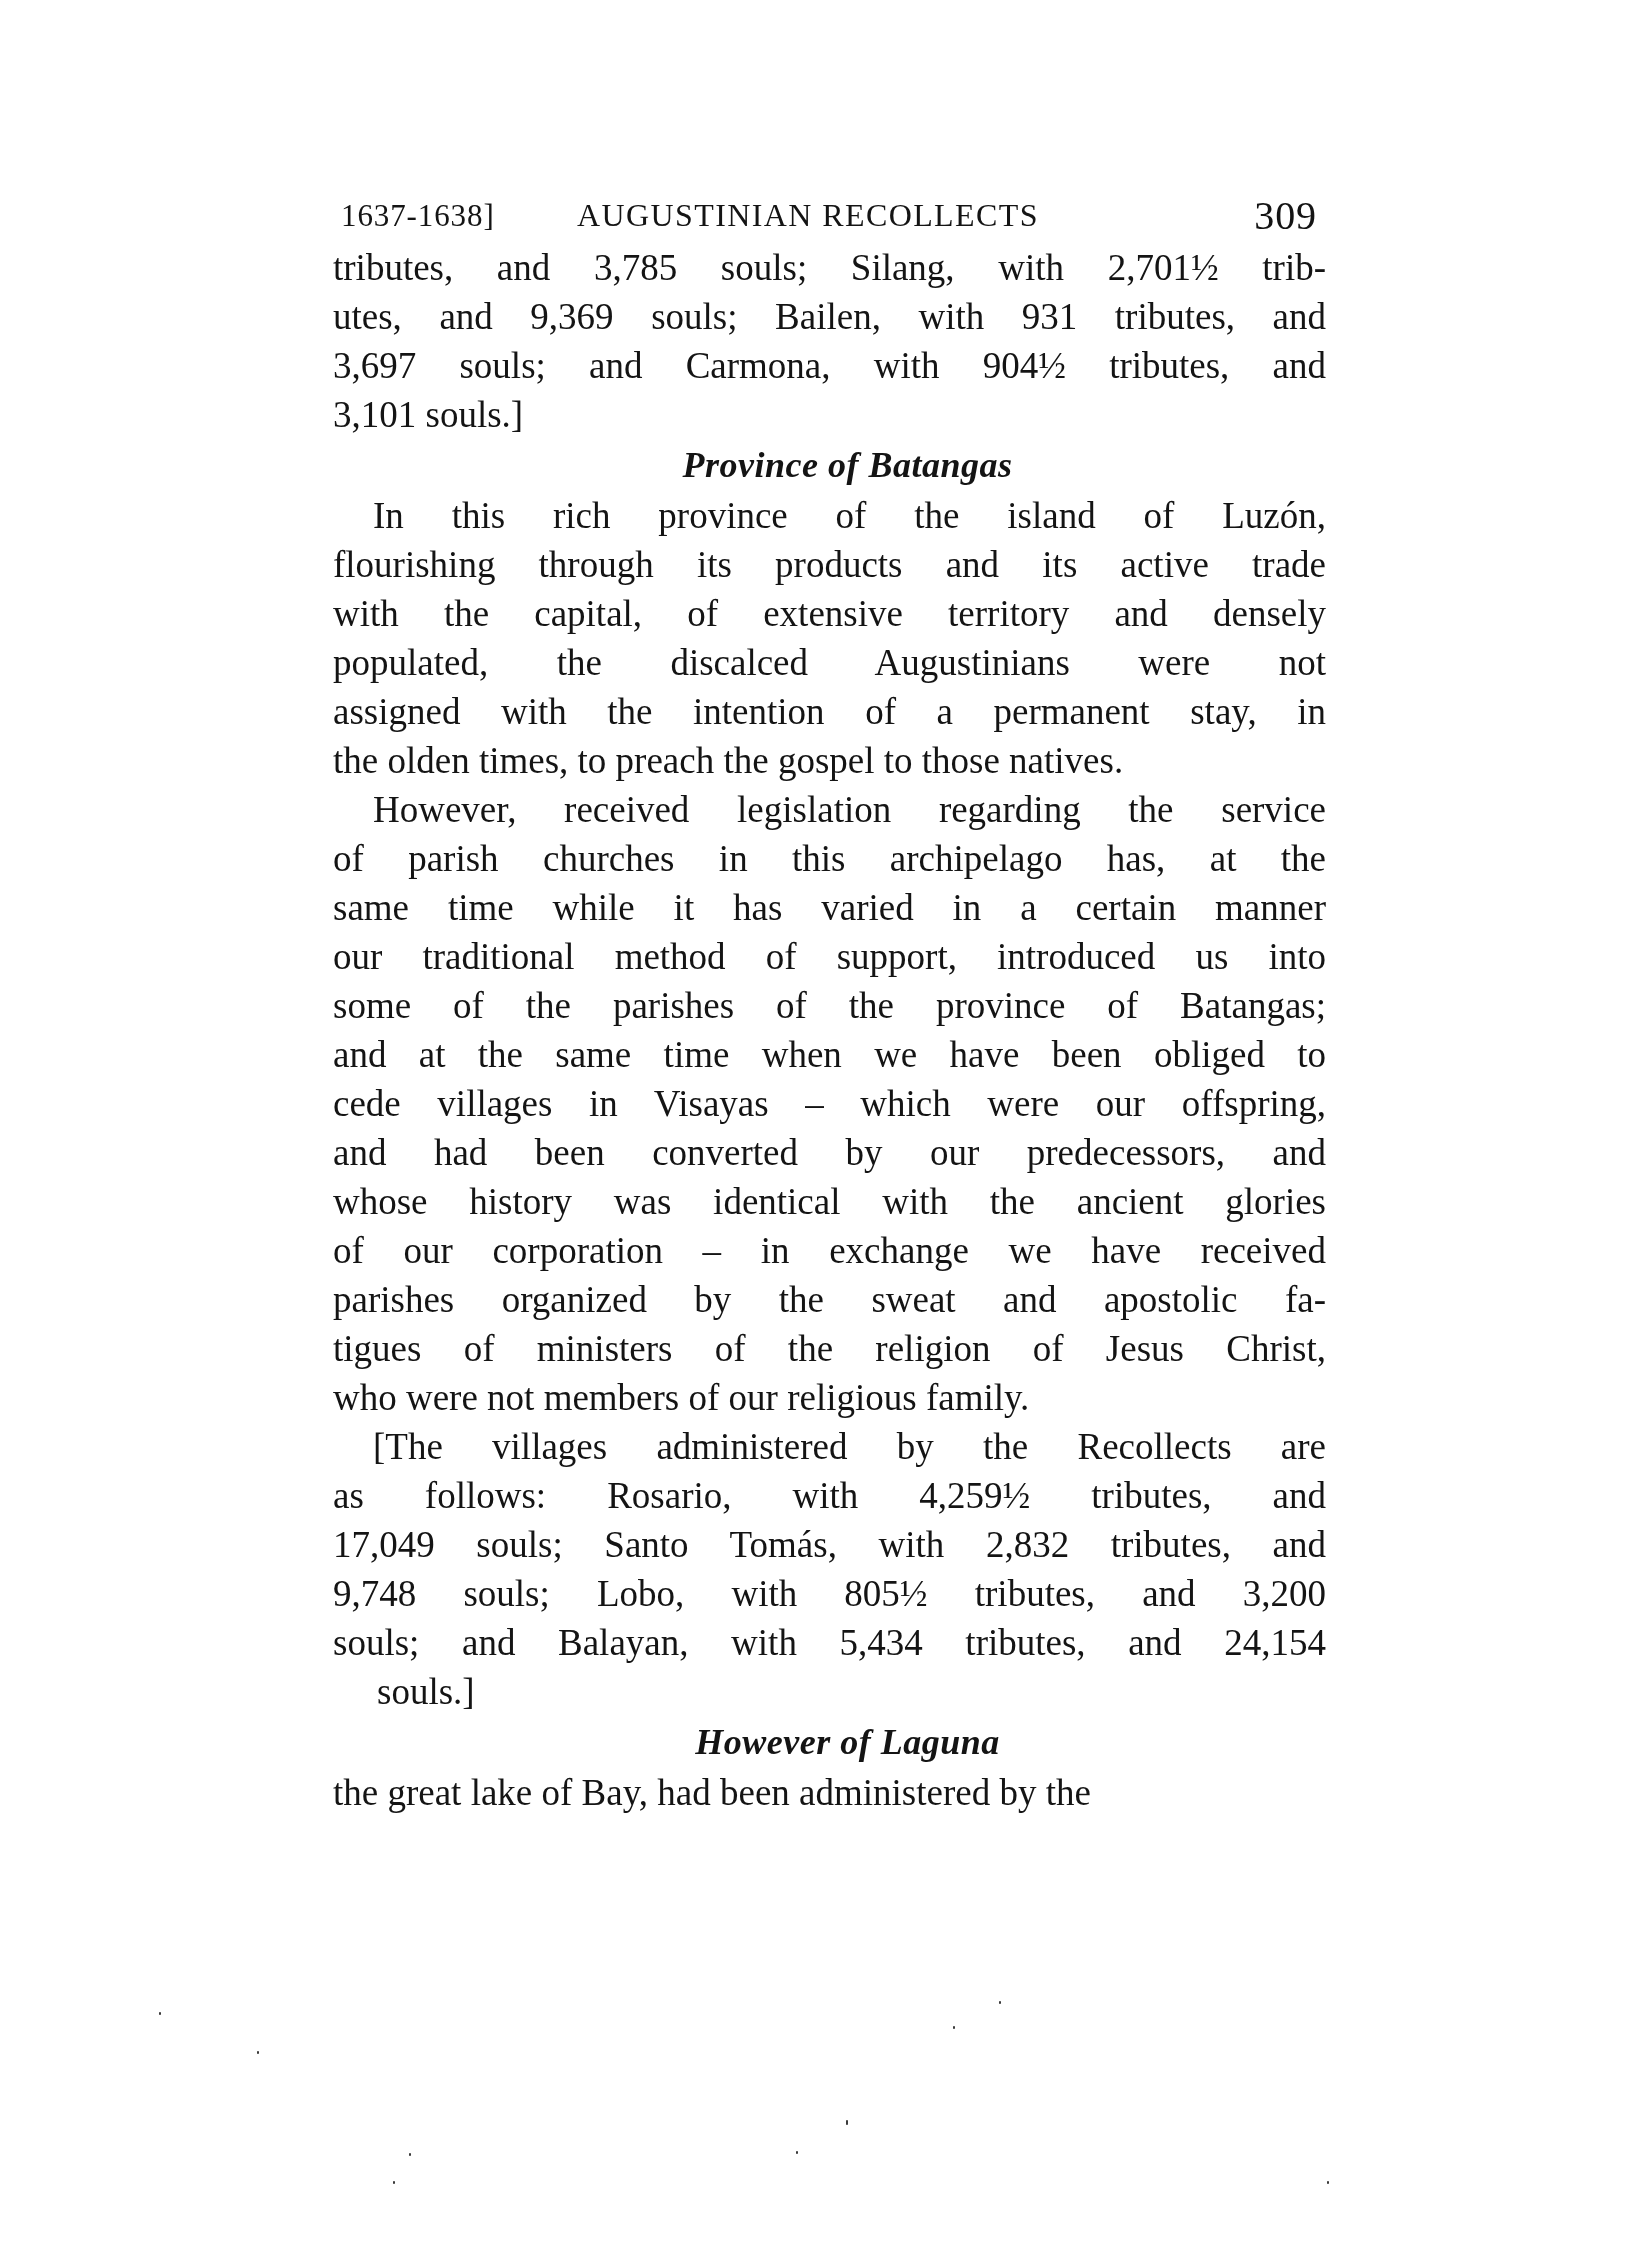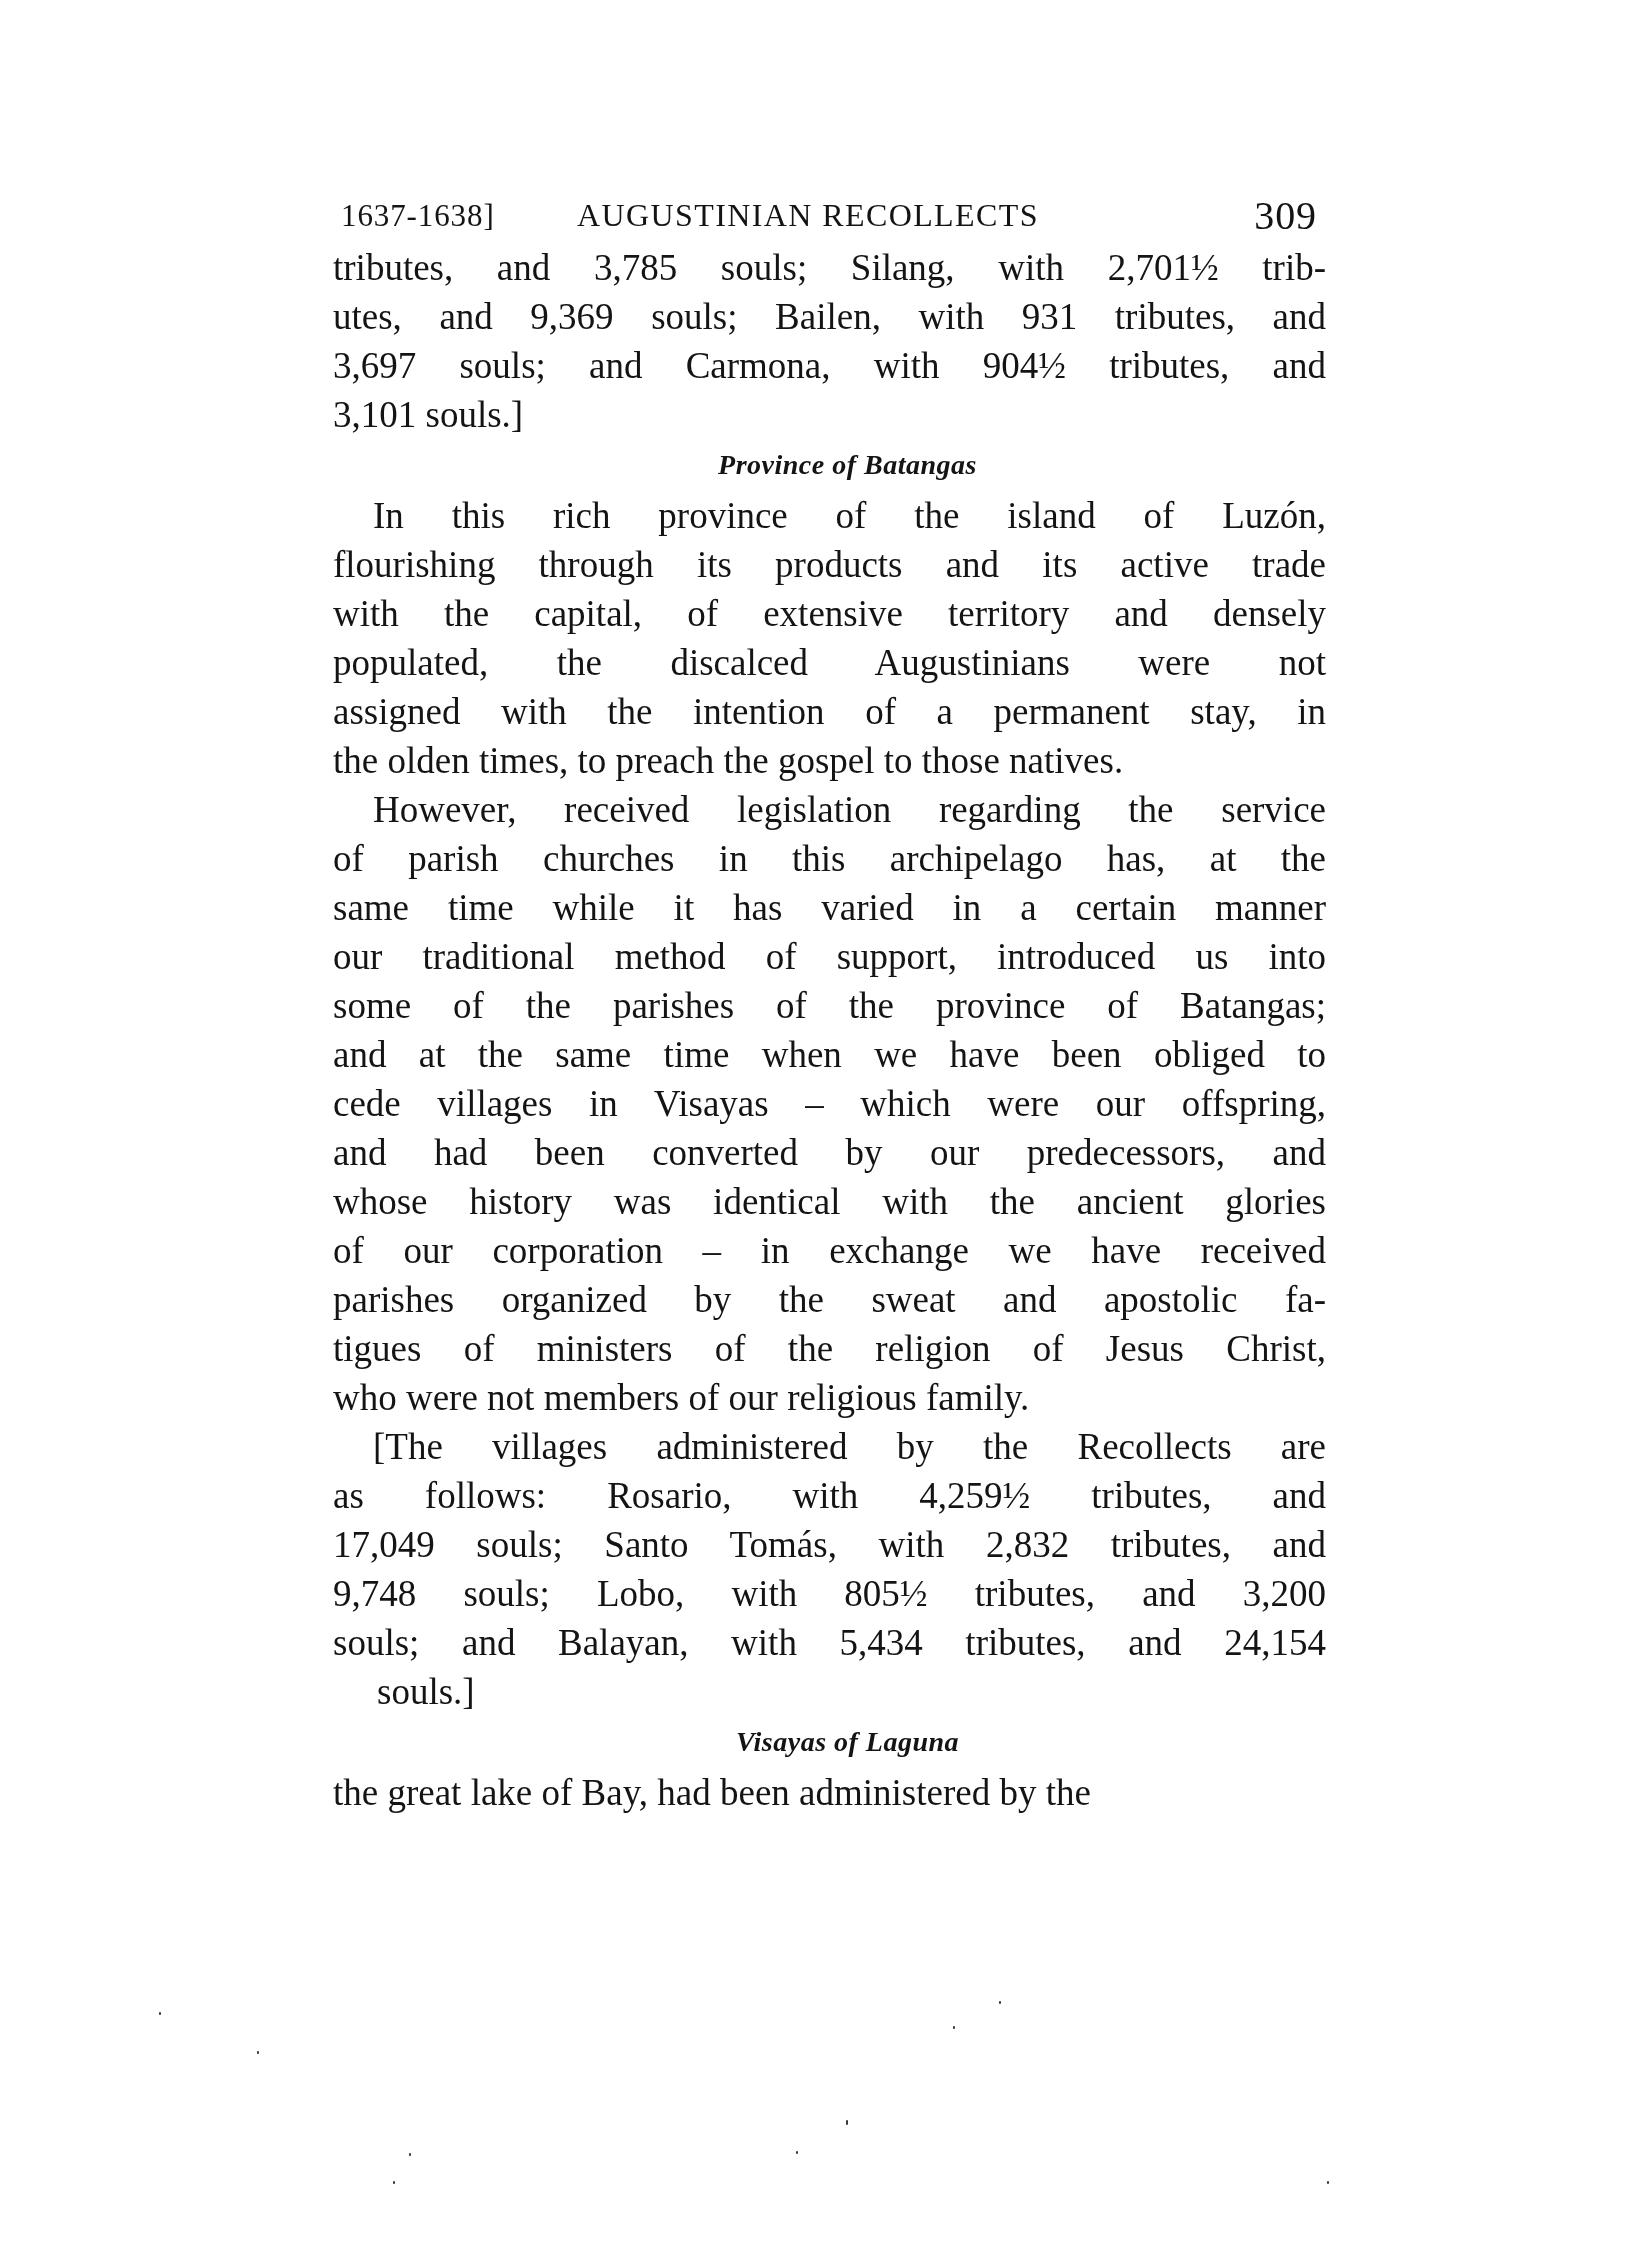--- a/index.html
+++ b/index.html
@@ -58,21 +58,21 @@
       text-align-last: left;
       hyphens: manual;
     }
     .para.indent {
       text-indent: 40px;
     }
     .section-heading {
       margin: 0;
       text-align: center;
       font-style: italic;
-      font-size: 28px;
+      font-size: 36px;
       line-height: 52px;
       letter-spacing: 0.5px;
       padding-left: 36px;
     }
     .specks span {
       position: absolute;
       background: #3a3a3a;
       width: 1.8px;
       height: 2.7px;
       border-radius: 0.9px;
@@ -127,21 +127,21 @@
 
     <div class="para indent">
         <div style="text-align: justify; text-align-last: justify; text-indent: 40px;">[The villages administered by the Recollects are</div>
         <div style="text-align: justify; text-align-last: justify; text-indent: 0px;">as follows:  Rosario, with 4,259½ tributes, and</div>
         <div style="text-align: justify; text-align-last: justify; text-indent: 0px;">17,049 souls; Santo Tomás, with 2,832 tributes, and</div>
         <div style="text-align: justify; text-align-last: justify; text-indent: 0px;">9,748 souls; Lobo, with 805½ tributes, and 3,200</div>
         <div style="text-align: justify; text-align-last: justify; text-indent: 0px;">souls; and Balayan, with 5,434 tributes, and 24,154</div>
         <div style="text-align: left; text-align-last: left; text-indent: 0px; margin-left: 44px;">souls.]</div>
       </div>
 
-    <h2 class="section-heading">Visayas of Laguna</h2>
+    <h2 class="section-heading">However of Laguna</h2>
 
     <div class="para indent">
         <div style="text-align: center; text-align-last: left; text-indent: 0px;">the great lake of Bay, had been administered by the</div>
       </div>
 
   </div>
 </div>
 
 <div class="specks">
   <span style="left:159px; top:2012px;"></span>

